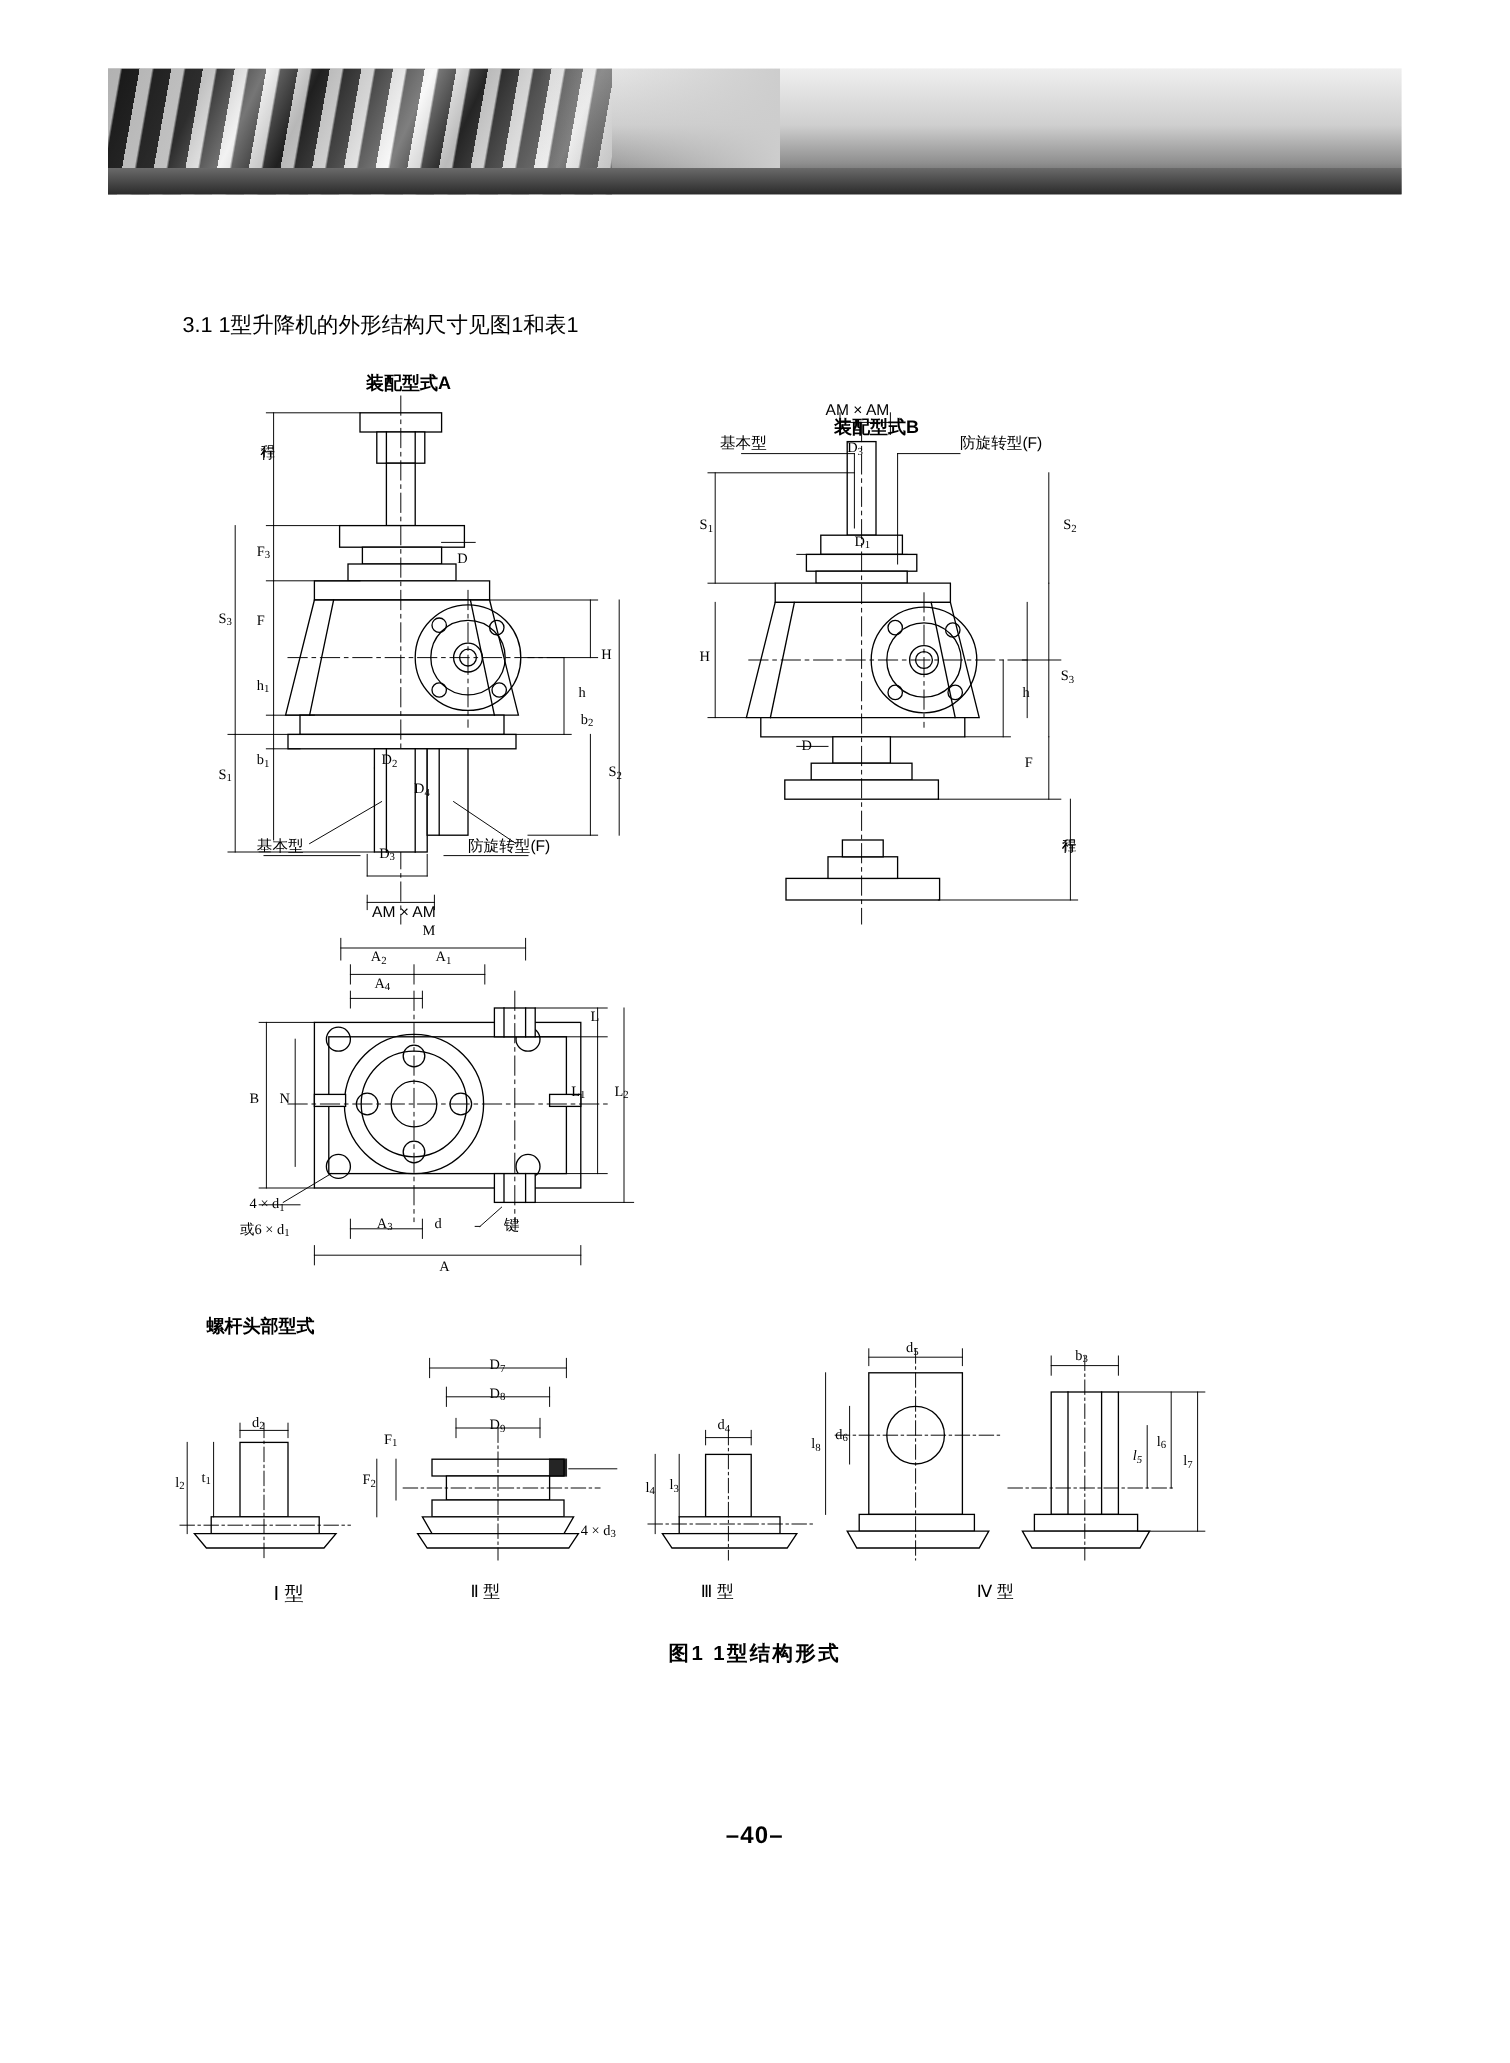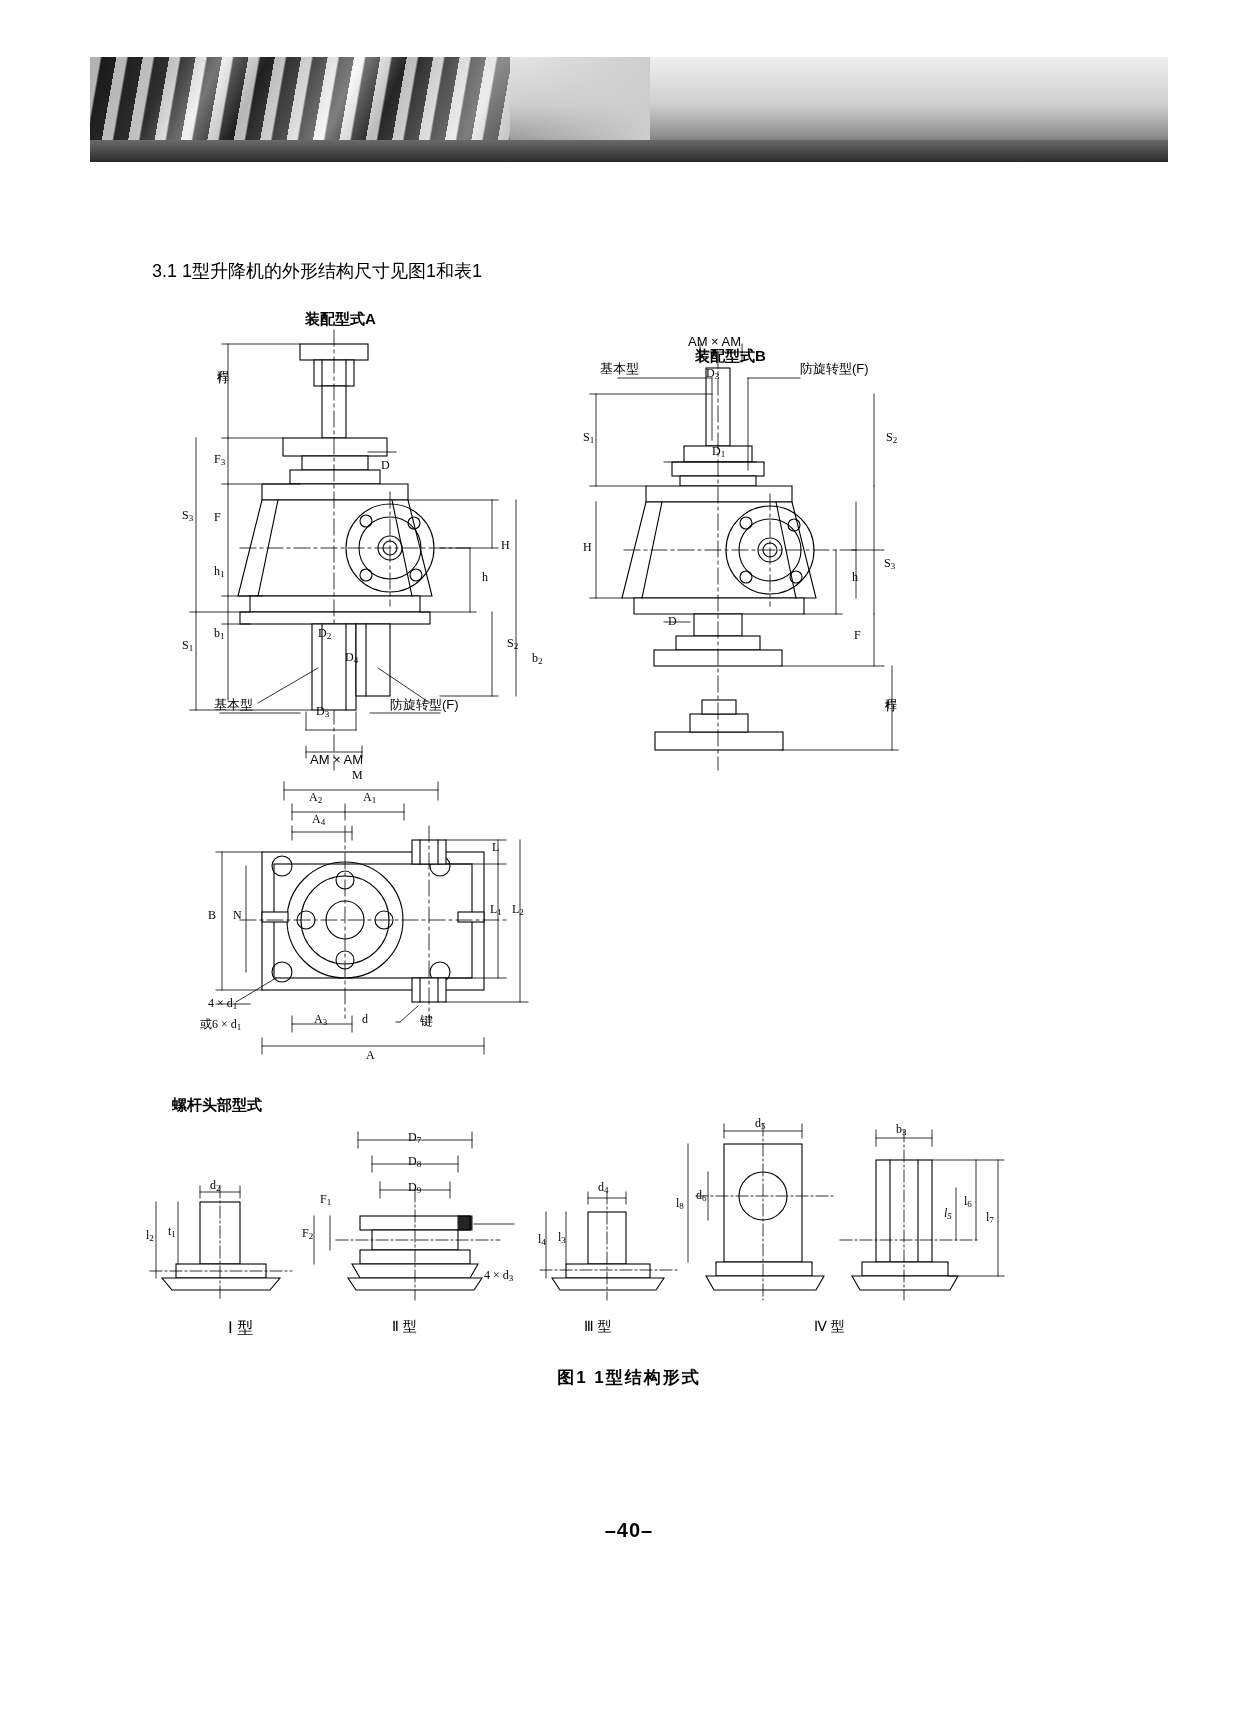--- a/index.html
+++ b/index.html
@@ -421,21 +421,21 @@
   <div class="lbl vert" style="left:214px; top:362px;">行程</div>
   <div class="lbl" style="left:214px; top:452px;">F<span class="sub">3</span></div>
   <div class="lbl" style="left:214px; top:510px;">F</div>
   <div class="lbl" style="left:182px; top:508px;">S<span class="sub">3</span></div>
   <div class="lbl" style="left:214px; top:564px;">h<span class="sub">1</span></div>
   <div class="lbl" style="left:182px; top:638px;">S<span class="sub">1</span></div>
   <div class="lbl" style="left:214px; top:626px;">b<span class="sub">1</span></div>
   <div class="lbl" style="left:381px; top:458px;">D</div>
   <div class="lbl" style="left:501px; top:538px;">H</div>
   <div class="lbl" style="left:482px; top:570px;">h</div>
-  <div class="lbl" style="left:484px; top:651px;margin-left:48px;">b<span class="sub">2</span></div>
+  <div class="lbl" style="left:484px; top:592px;">b<span class="sub">2</span></div>
   <div class="lbl" style="left:507px; top:636px;">S<span class="sub">2</span></div>
   <div class="lbl" style="left:318px; top:626px;">D<span class="sub">2</span></div>
   <div class="lbl" style="left:345px; top:650px;">D<span class="sub">4</span></div>
   <div class="lbl" style="left:316px; top:704px;">D<span class="sub">3</span></div>
   <div class="lbl cn" style="left:310px; top:752px;">AM × AM</div>
   <div class="lbl cn" style="left:214px; top:696px;">基本型</div>
   <div class="lbl cn" style="left:390px; top:696px;">防旋转型(F)</div>
 
   <div class="lbl cn" style="left:688px; top:334px;">AM × AM</div>
   <div class="lbl" style="left:706px; top:366px;">D<span class="sub">3</span></div>
@@ -451,21 +451,21 @@
   <div class="lbl cn" style="left:600px; top:360px;">基本型</div>
   <div class="lbl cn" style="left:800px; top:360px;">防旋转型(F)</div>
 
   <div class="lbl" style="left:352px; top:768px;">M</div>
   <div class="lbl" style="left:309px; top:790px;">A<span class="sub">2</span></div>
   <div class="lbl" style="left:363px; top:790px;">A<span class="sub">1</span></div>
   <div class="lbl" style="left:312px; top:812px;">A<span class="sub">4</span></div>
   <div class="lbl" style="left:208px; top:908px;">B</div>
   <div class="lbl" style="left:233px; top:908px;">N</div>
   <div class="lbl" style="left:492px; top:840px;">L</div>
-  <div class="lbl" style="left:490px; top:902px;">L<span class="sub">1</span></div>
+  <div class="lbl" style="left:476px; top:902px;">L<span class="sub">1</span></div>
   <div class="lbl" style="left:512px; top:902px;">L<span class="sub">2</span></div>
   <div class="lbl" style="left:314px; top:1012px;text-align:right;">A<span class="sub">3</span></div>
   <div class="lbl" style="left:362px; top:1012px;">d</div>
   <div class="lbl" style="left:366px; top:1048px;">A</div>
   <div class="lbl" style="left:208px; top:996px;">4 × d<span class="sub">1</span></div>
   <div class="lbl" style="left:200px; top:1016px;">或6 × d<span class="sub">1</span></div>
   <div class="lbl cn" style="left:420px; top:1012px;">键</div>
 
   <div class="lbl" style="left:210px; top:1178px;">d<span class="sub">2</span></div>
   <div class="lbl" style="left:146px; top:1228px;">l<span class="sub">2</span></div>

